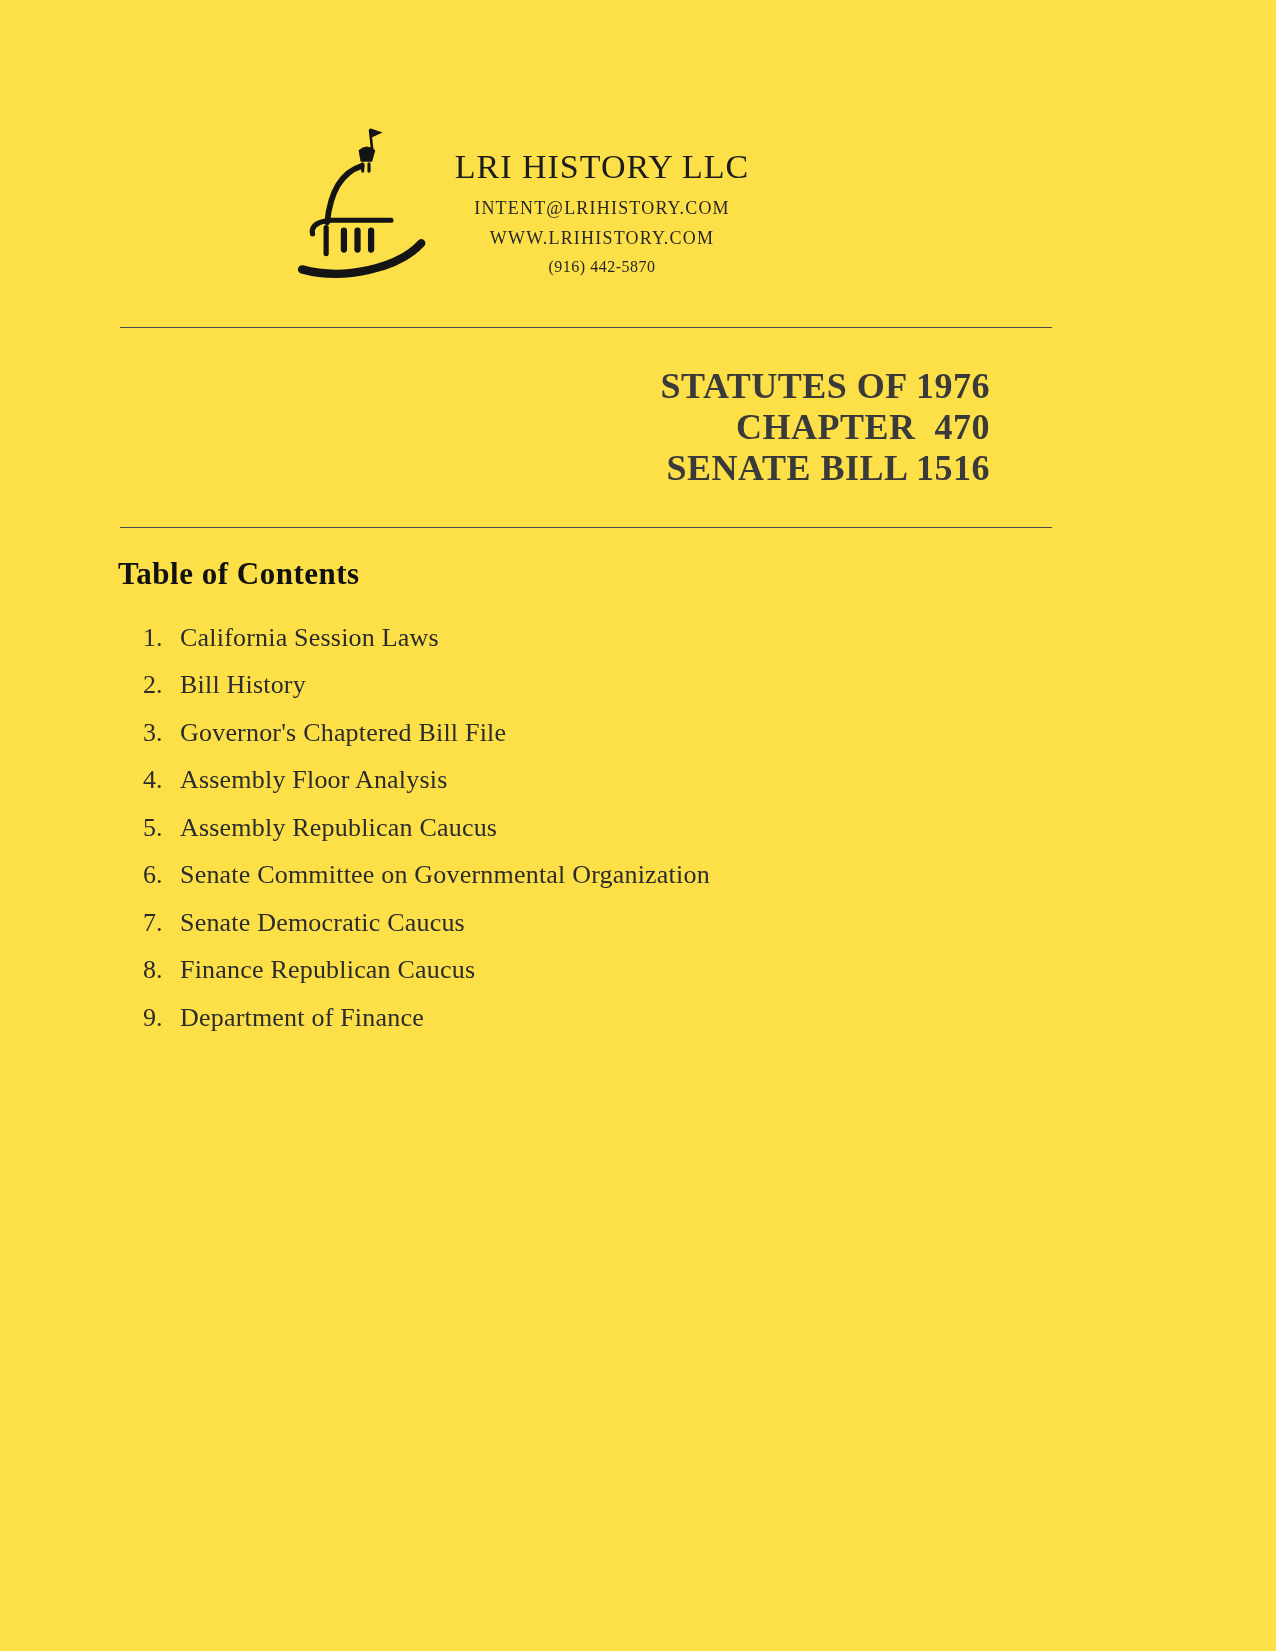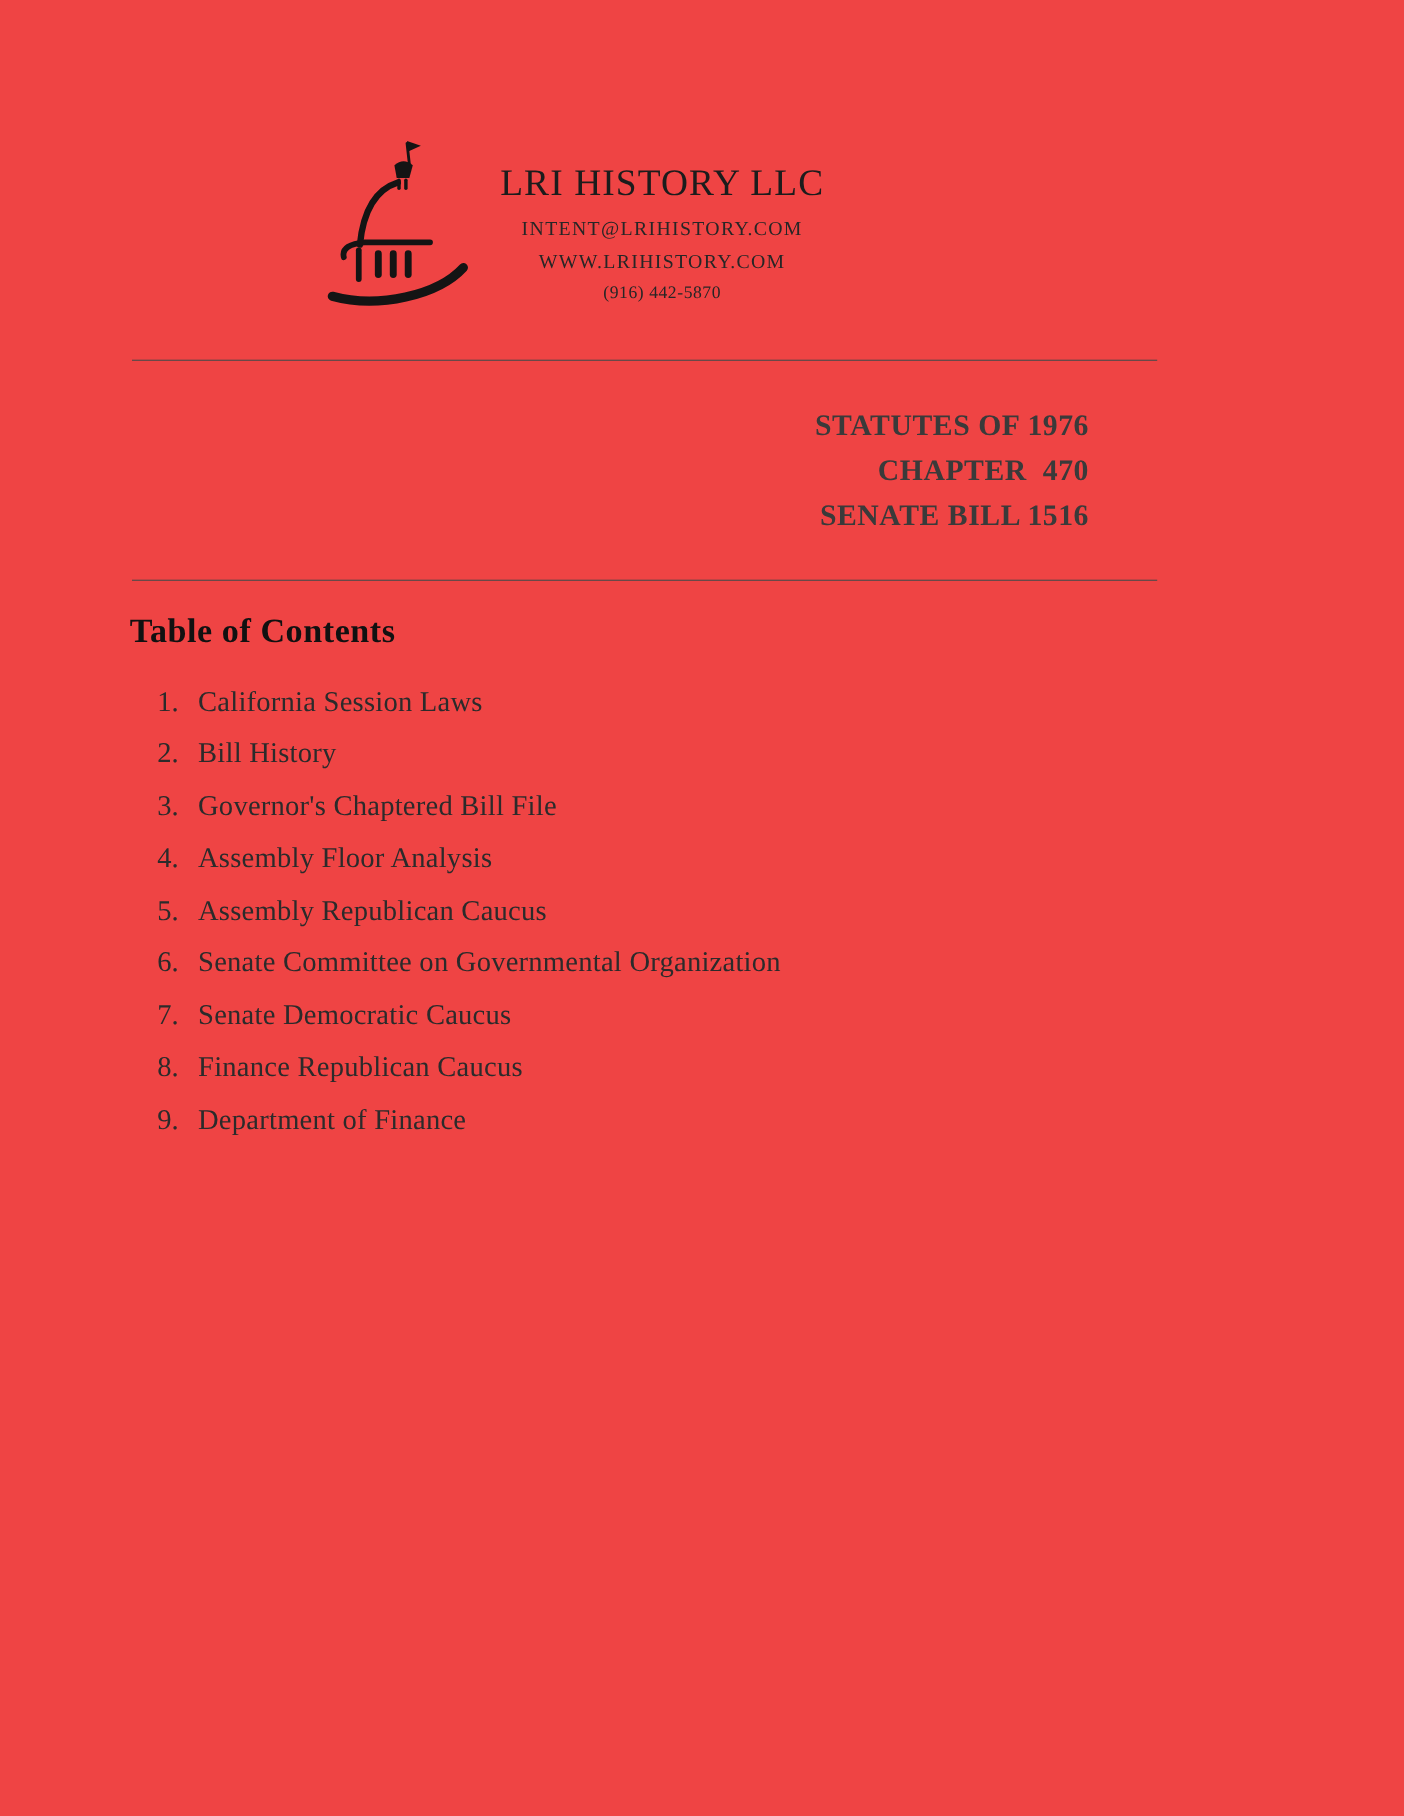--- a/index.html
+++ b/index.html
@@ -5,21 +5,21 @@
   * { margin: 0; padding: 0; box-sizing: border-box; }
   html, body { background: #ffffff; }
   body {
     width: 1276px;
     height: 1651px;
     position: relative;
     font-family: "Liberation Serif", serif;
     color: #1f1f1f;
     overflow: hidden;
   }
-  .page { position: absolute; inset: 0; background: #ef4444; text-decoration: underline; }
+  .page { position: absolute; inset: 0; background: #fde047; text-decoration: underline; }
 
   
   .logo-wrap {
     position: absolute;
     left: 295px;
     top: 122px;
     width: 148px;
     height: 162px;
   }
   .header-text {
@@ -62,21 +62,21 @@
   .rule-bottom { top: 527px; }
 
   
   .statute-block {
     position: absolute;
     top: 366px;
     right: 286px;
     text-align: right;
   }
   .statute-line {
-    font-size: 27px;
+    font-size: 36px;
     font-weight: bold;
     color: #3a3a3a;
     letter-spacing: 0.5px;
     line-height: 41px;
     white-space: pre;
   }
 
   
   .toc-title {
     position: absolute;

